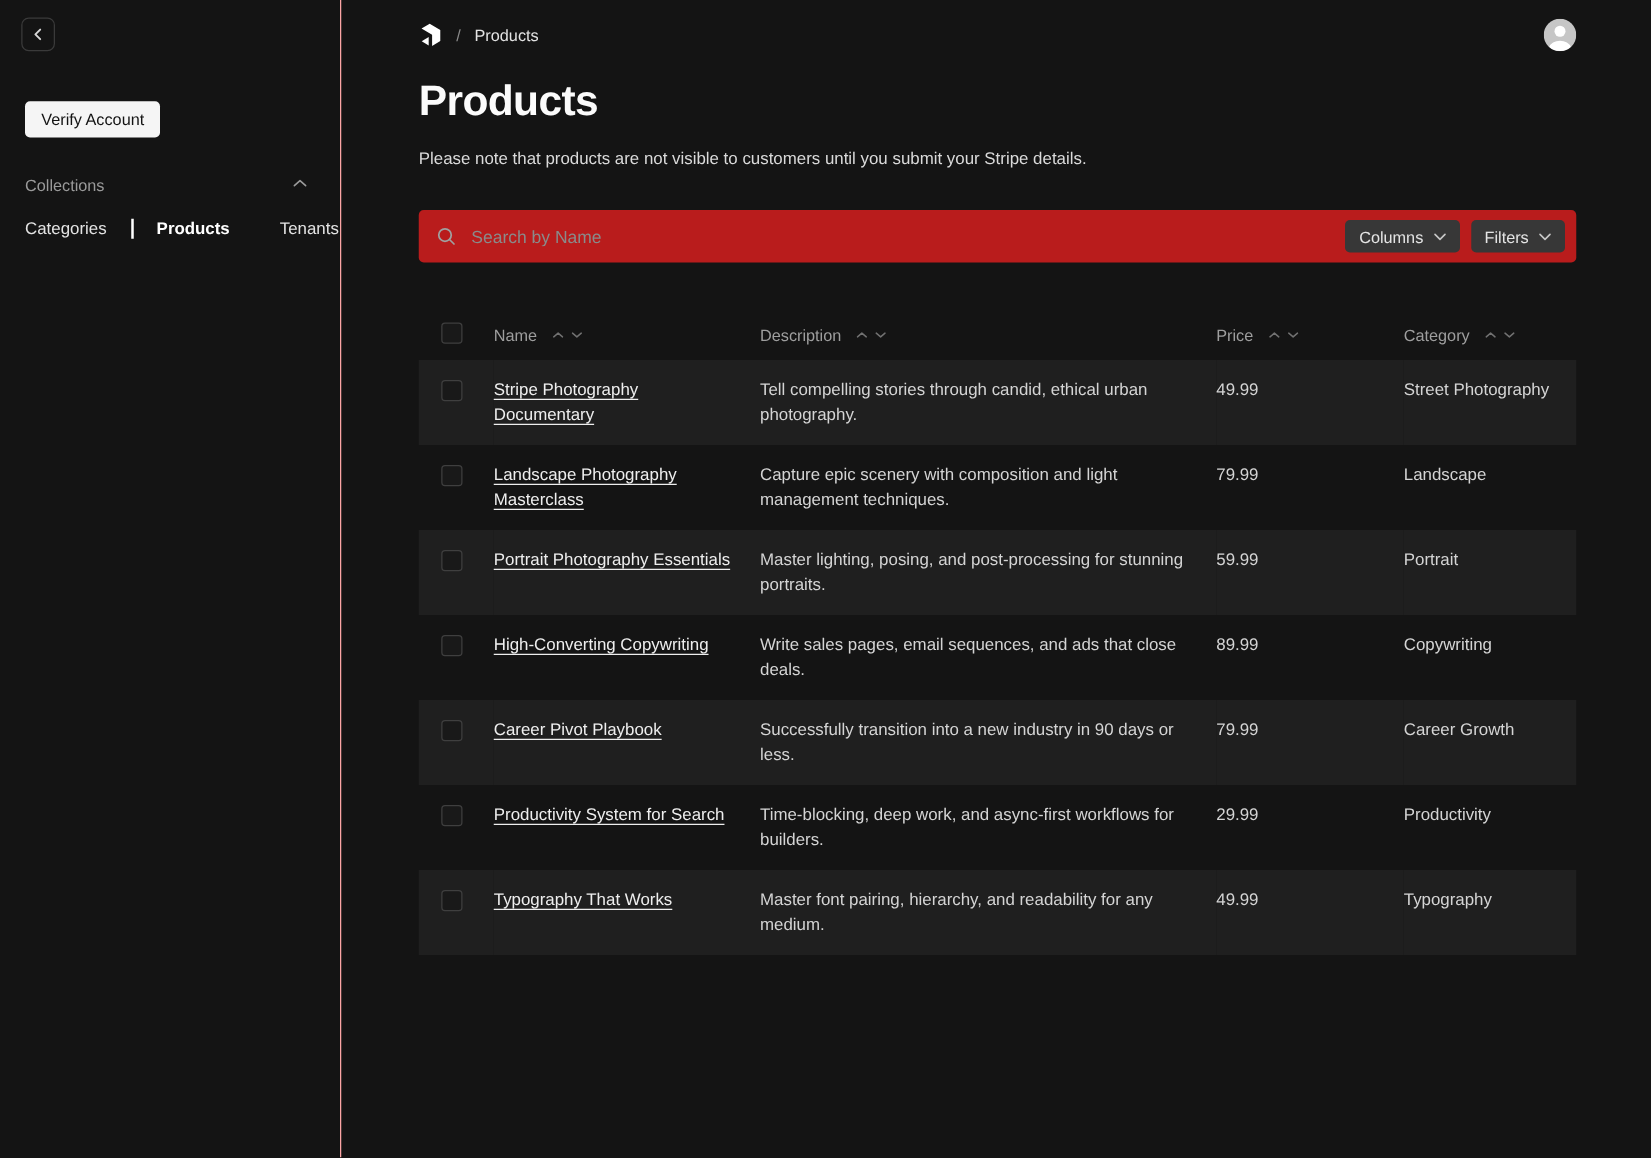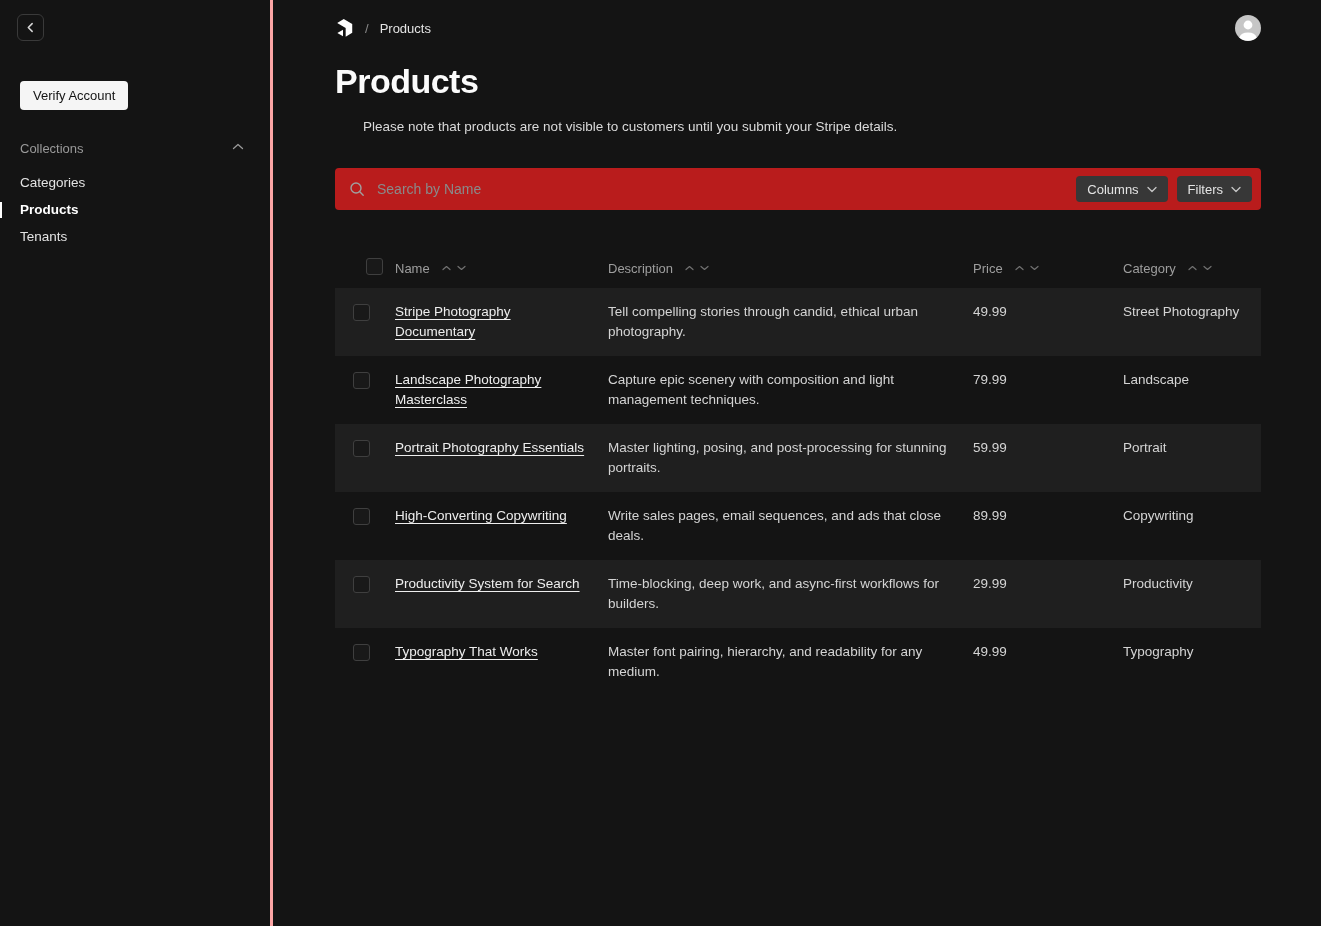--- a/index.html
+++ b/index.html
@@ -5,56 +5,56 @@
   * { margin:0; padding:0; box-sizing:border-box; }
   html,body { width:1321px; height:926px; overflow:hidden; }
   body {
     background:#141414; color:#e6e6e6;
     font-family:"Liberation Sans","DejaVu Sans",sans-serif;
     font-size:13px; display:flex;
   }
   
   .sidebar {
     width:273px; min-width:273px; height:100%;
-    border-right:3px solid #fca5a5; position:relative;
+    border-right:1px solid #fca5a5; position:relative;
   }
   .back-btn {
     margin:14px 0 0 17px; width:27px; height:27px;
     background:transparent; border:1px solid #3a3a3a; border-radius:6px;
     display:flex; align-items:center; justify-content:center; cursor:pointer;
   }
   .verify-btn {
     margin:40px 0 0 20px; height:29px; padding:0 13px;
     background:#f5f5f5; color:#141414; border:none; border-radius:4px;
     font-family:inherit; font-size:13px; cursor:pointer; display:inline-flex; align-items:center;
   }
   .group-header {
     margin:31px 24px 0 20px; display:flex; align-items:flex-start; justify-content:space-between;
   }
   .group-label { color:#9a9a9a; font-size:13px; }
   .group-toggle { background:none; border:none; cursor:pointer; display:flex; padding:2px; }
-  .nav { margin-top:13px; display:flex; flex-direction:column; }
+  .nav { margin-top:13px; display:flex; flex-direction:row; }
   .nav-item {
     position:relative; padding:5px 20px; color:#e3e3e3; font-size:13.5px;
     text-decoration:none; line-height:17px; cursor:pointer;
   }
   .nav-item.active { color:#ffffff; font-weight:700; }
   .nav-item.active::before {
     content:""; position:absolute; left:0; top:50%; transform:translateY(-50%);
     width:2px; height:16px; background:#ffffff;
   }
   
   .main { flex:1; padding:0 60px 0 62px; }
   .topbar { padding-top:15px; display:flex; align-items:center; justify-content:space-between; }
   .breadcrumb { display:flex; align-items:center; gap:11px; }
   .crumb-sep { color:#8a8a8a; font-size:13px; }
   .crumb-current { color:#e3e3e3; font-size:13px; }
   .avatar { width:26px; height:26px; border-radius:50%; cursor:pointer; display:block; }
   .page-title { margin-top:21px; font-size:34px; font-weight:700; color:#fbfbfb; letter-spacing:-0.5px; }
-  .notice { margin-top:17px; font-size:13.5px; color:#dadada; line-height:18px;margin-left:28px; }
+  .notice { margin-top:17px; font-size:13.5px; color:#dadada; line-height:18px; }
   
   .search-bar {
     margin-top:32px; height:42px; background:#b91c1c; border-radius:4px;
     display:flex; align-items:center; padding:0 9px 0 14px;
   }
   .search-icon { display:flex; margin-right:12px; }
   .search-input {
     flex:1; background:transparent; border:none; outline:none;
     color:#e6e6e6; font-family:inherit; font-size:14px; height:100%;
   }
@@ -64,21 +64,21 @@
     height:26px; padding:0 11px; background:#373737; border:none; border-radius:4px;
     color:#e4e4e4; font-family:inherit; font-size:13px; cursor:pointer;
     display:inline-flex; align-items:center; gap:8px;
   }
   
   .table-wrap { margin-top:38px; }
   table { border-collapse:collapse; table-layout:fixed; width:926px; }
   col.c-check{width:60px;} col.c-name{width:213px;} col.c-desc{width:365px;}
   col.c-price{width:150px;} col.c-cat{width:138px;}
   thead th {
-    height:40px; text-align:center; vertical-align:middle;
+    height:40px; text-align:left; vertical-align:middle;
     font-weight:400; font-size:13px; color:#9e9e9e;
   }
   .th-inner { display:flex; align-items:center; gap:12px; }
   .sort-group { display:inline-flex; gap:6px; align-items:center; }
   .sort-btn { background:none; border:none; padding:0; display:flex; cursor:pointer; }
   tbody td { vertical-align:top; padding-top:14px; padding-bottom:14px; font-size:13.5px; line-height:20px; color:#d4d4d4; }
   tbody tr { height:64px; }
   tbody tr:nth-child(odd) { background:#1f1f1f; }
   td.cell-check, th.cell-check { padding-left:18px; }
   td.cell-name { padding-right:20px; }
@@ -281,20 +281,27 @@
       </tr>
           <tr>
         <td class="cell-check"><span class="checkbox"></span></td>
         <td class="cell-name"><a class="product-link">High-Converting Copywriting</a></td>
         <td class="cell-desc">Write sales pages, email sequences, and ads that close deals.</td>
         <td class="cell-price">89.99</td>
         <td class="cell-cat">Copywriting</td>
       </tr>
           <tr>
         <td class="cell-check"><span class="checkbox"></span></td>
+        <td class="cell-name"><a class="product-link">Career Pivot Playbook</a></td>
+        <td class="cell-desc">Successfully transition into a new industry in 90 days or less.</td>
+        <td class="cell-price">79.99</td>
+        <td class="cell-cat">Career Growth</td>
+      </tr>
+          <tr>
+        <td class="cell-check"><span class="checkbox"></span></td>
         <td class="cell-name"><a class="product-link">Productivity System for Search</a></td>
         <td class="cell-desc">Time-blocking, deep work, and async-first workflows for builders.</td>
         <td class="cell-price">29.99</td>
         <td class="cell-cat">Productivity</td>
       </tr>
           <tr>
         <td class="cell-check"><span class="checkbox"></span></td>
         <td class="cell-name"><a class="product-link">Typography That Works</a></td>
         <td class="cell-desc">Master font pairing, hierarchy, and readability for any medium.</td>
         <td class="cell-price">49.99</td>

